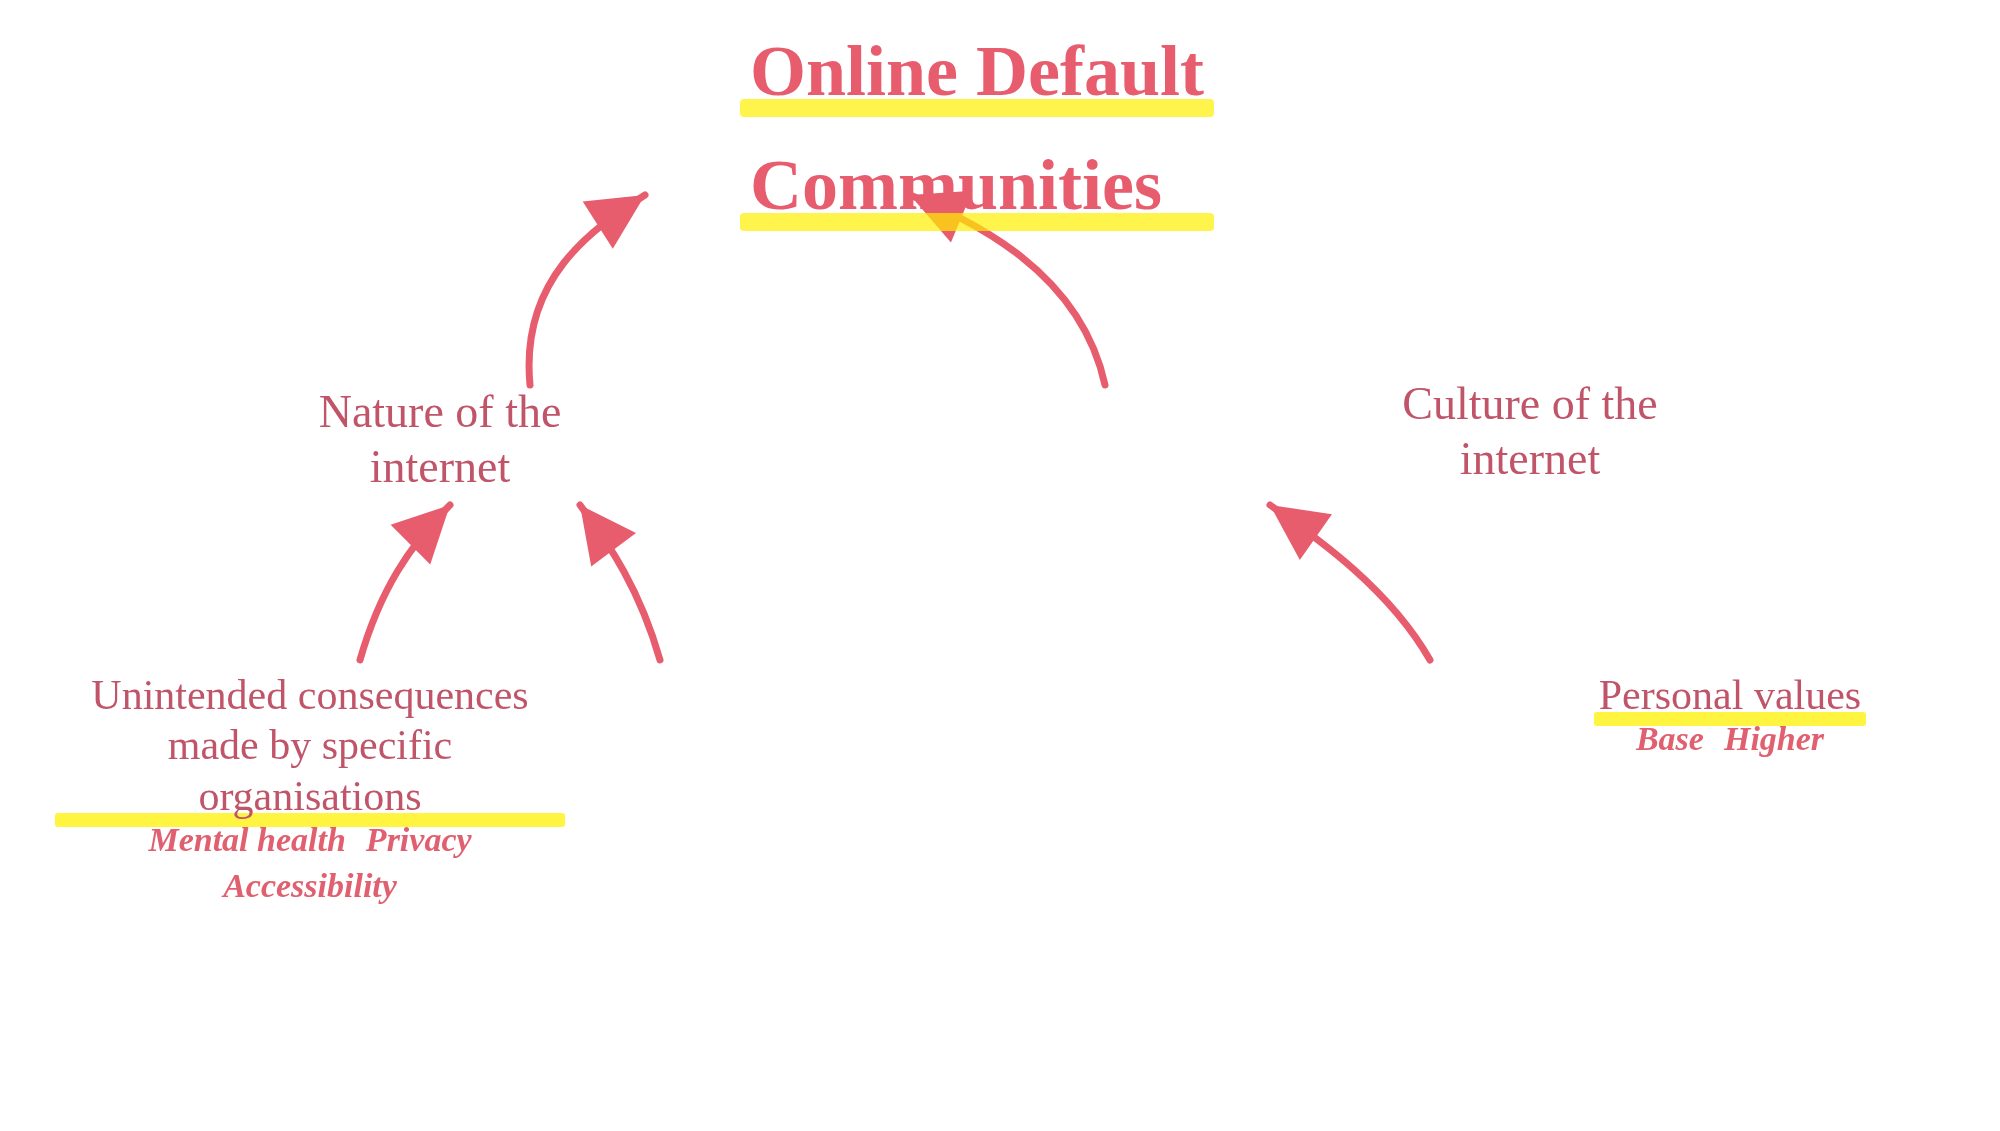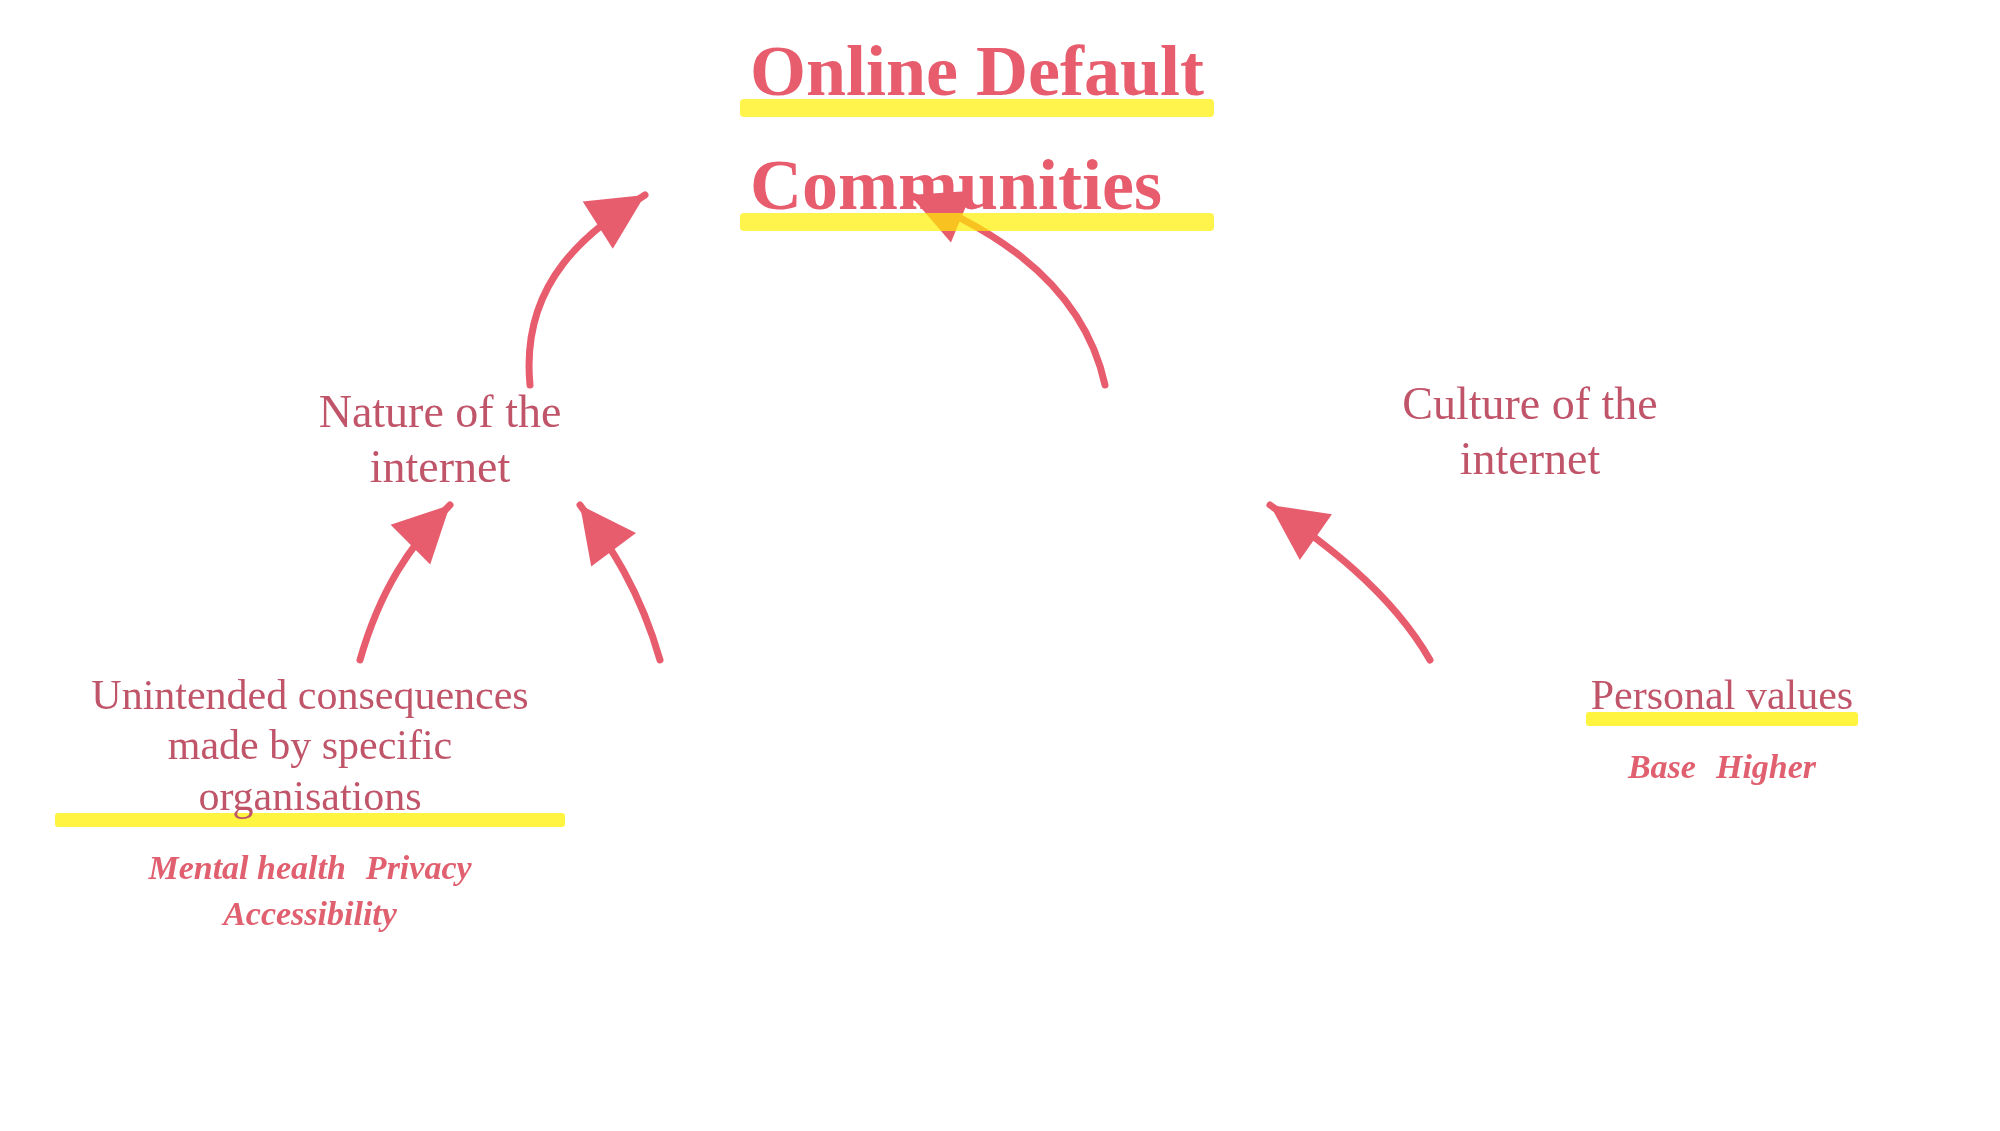--- a/index.html
+++ b/index.html
@@ -118,21 +118,20 @@
       bottom: -6px;
       left: -5px;
       right: -5px;
       height: 14px;
       background: rgba(255, 240, 0, 0.75);
       z-index: -1;
       border-radius: 3px;
     }
 
     .bottom-node .sub-items {
-      margin-top: 28px;
       display: flex;
       flex-wrap: wrap;
       justify-content: center;
       gap: 8px 20px;
     }
 
     .bottom-node .sub-item {
       font-size: 34px;
       color: #e06070;
       font-style: italic;
@@ -146,21 +145,21 @@
     }
 
     .bottom-node-center {
       left: 50%;
       transform: translateX(-50%);
       top: 670px;
       width: 380px;
     }
 
     .bottom-node-right {
-      right: 108px;
+      right: 100px;
       top: 670px;
       width: 340px;
     }
 
     
     .arrows-svg {
       position: absolute;
       top: 0;
       left: 0;
       width: 100%;

